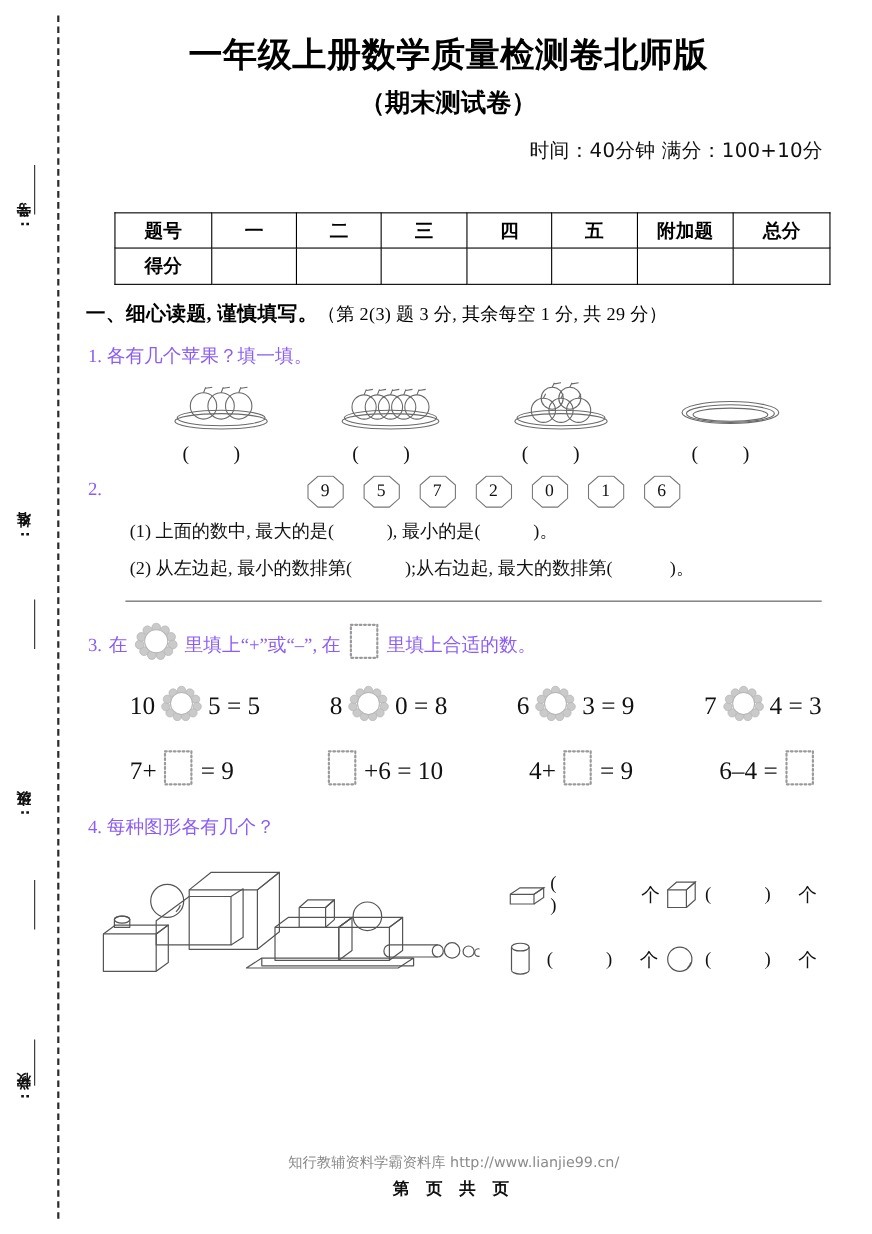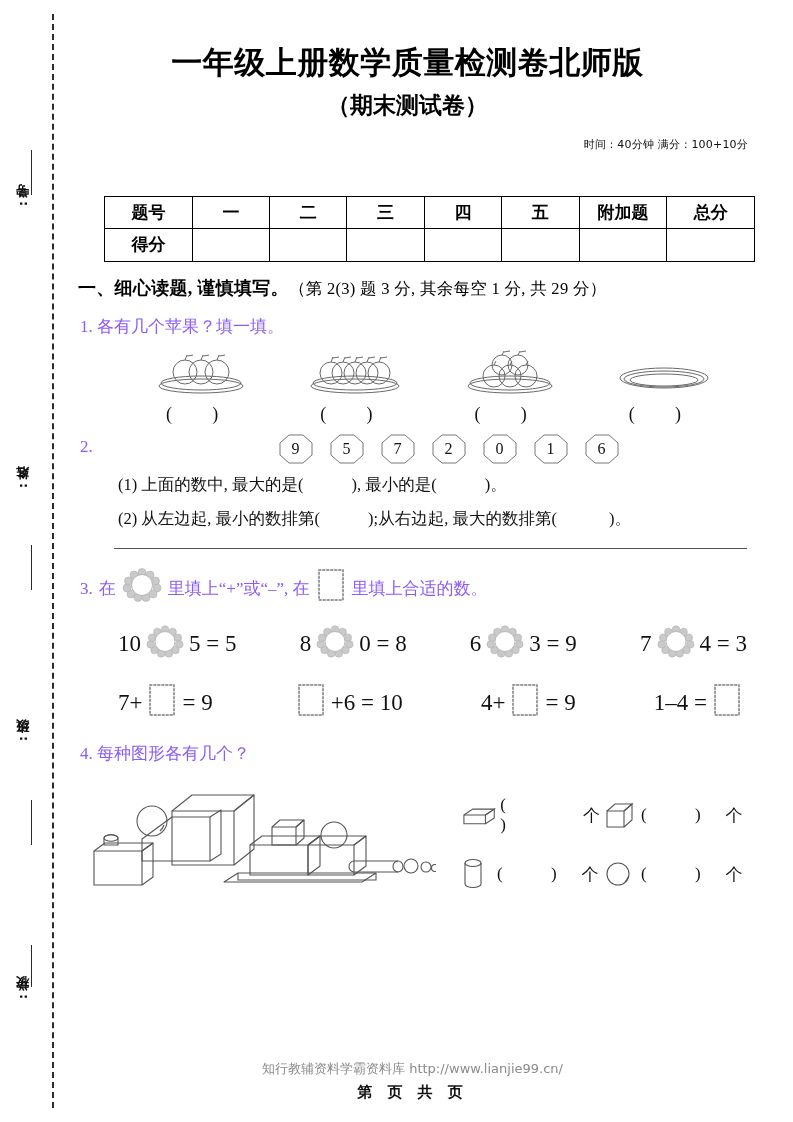--- a/index.html
+++ b/index.html
@@ -43,21 +43,21 @@
   .vrule {
     position: absolute;
     left: 31px;
     width: 0;
     border-left: 1.5px solid #2b2b2b;
   }
 
   
   .page {
     position: absolute;
-    left: 62px; top: 12px;
+    left: 62px; top: 0;
     width: 731px; height: 1106px;
     padding: 0;
   }
 
   .title {
     margin: 30px 0 0 0;
     text-align: center;
     font-family: "DejaVu Sans", "Liberation Sans", sans-serif;
     font-size: 31px;
     font-weight: 700;
@@ -73,21 +73,21 @@
     font-weight: 700;
     color: #000;
     margin-top: 6px;
     padding-right: 40px;
   }
   .meta {
     margin-top: 16px;
     padding-right: 45px;
     text-align: right;
     font-family: "DejaVu Sans", "Liberation Sans", sans-serif;
-    font-size: 11px;
+    font-size: 18px;
     color: #111;
     letter-spacing: .2px;
   }
 
   
   .score-table-wrap { margin: 8px 38px 0 42px; }
   table.score {
     width: 100%;
     border-collapse: collapse;
     table-layout: fixed;
@@ -560,21 +560,21 @@
       <span>+6 = 10</span>
     </span>
     <span class="eq">
       <span>4+</span>
       <span class="dotbox"><svg width="30" height="36" viewBox="0 0 30 36">
             <rect x="3" y="3" width="24" height="30" fill="none" stroke="#9a9a9a" stroke-width="2" stroke-dasharray="1.6 2.4" stroke-linecap="round"></rect>
           </svg></span>
       <span>= 9</span>
     </span>
     <span class="eq">
-      <span>1–4 =</span>
+      <span>6–4 =</span>
       <span class="dotbox"><svg width="30" height="36" viewBox="0 0 30 36">
             <rect x="3" y="3" width="24" height="30" fill="none" stroke="#9a9a9a" stroke-width="2" stroke-dasharray="1.6 2.4" stroke-linecap="round"></rect>
           </svg></span>
       <span></span>
     </span>
   </div>
 
   <div class="q" style="margin-top:16px;">
     <span class="q-num">4.</span>
     <span>每种图形各有几个？</span>

